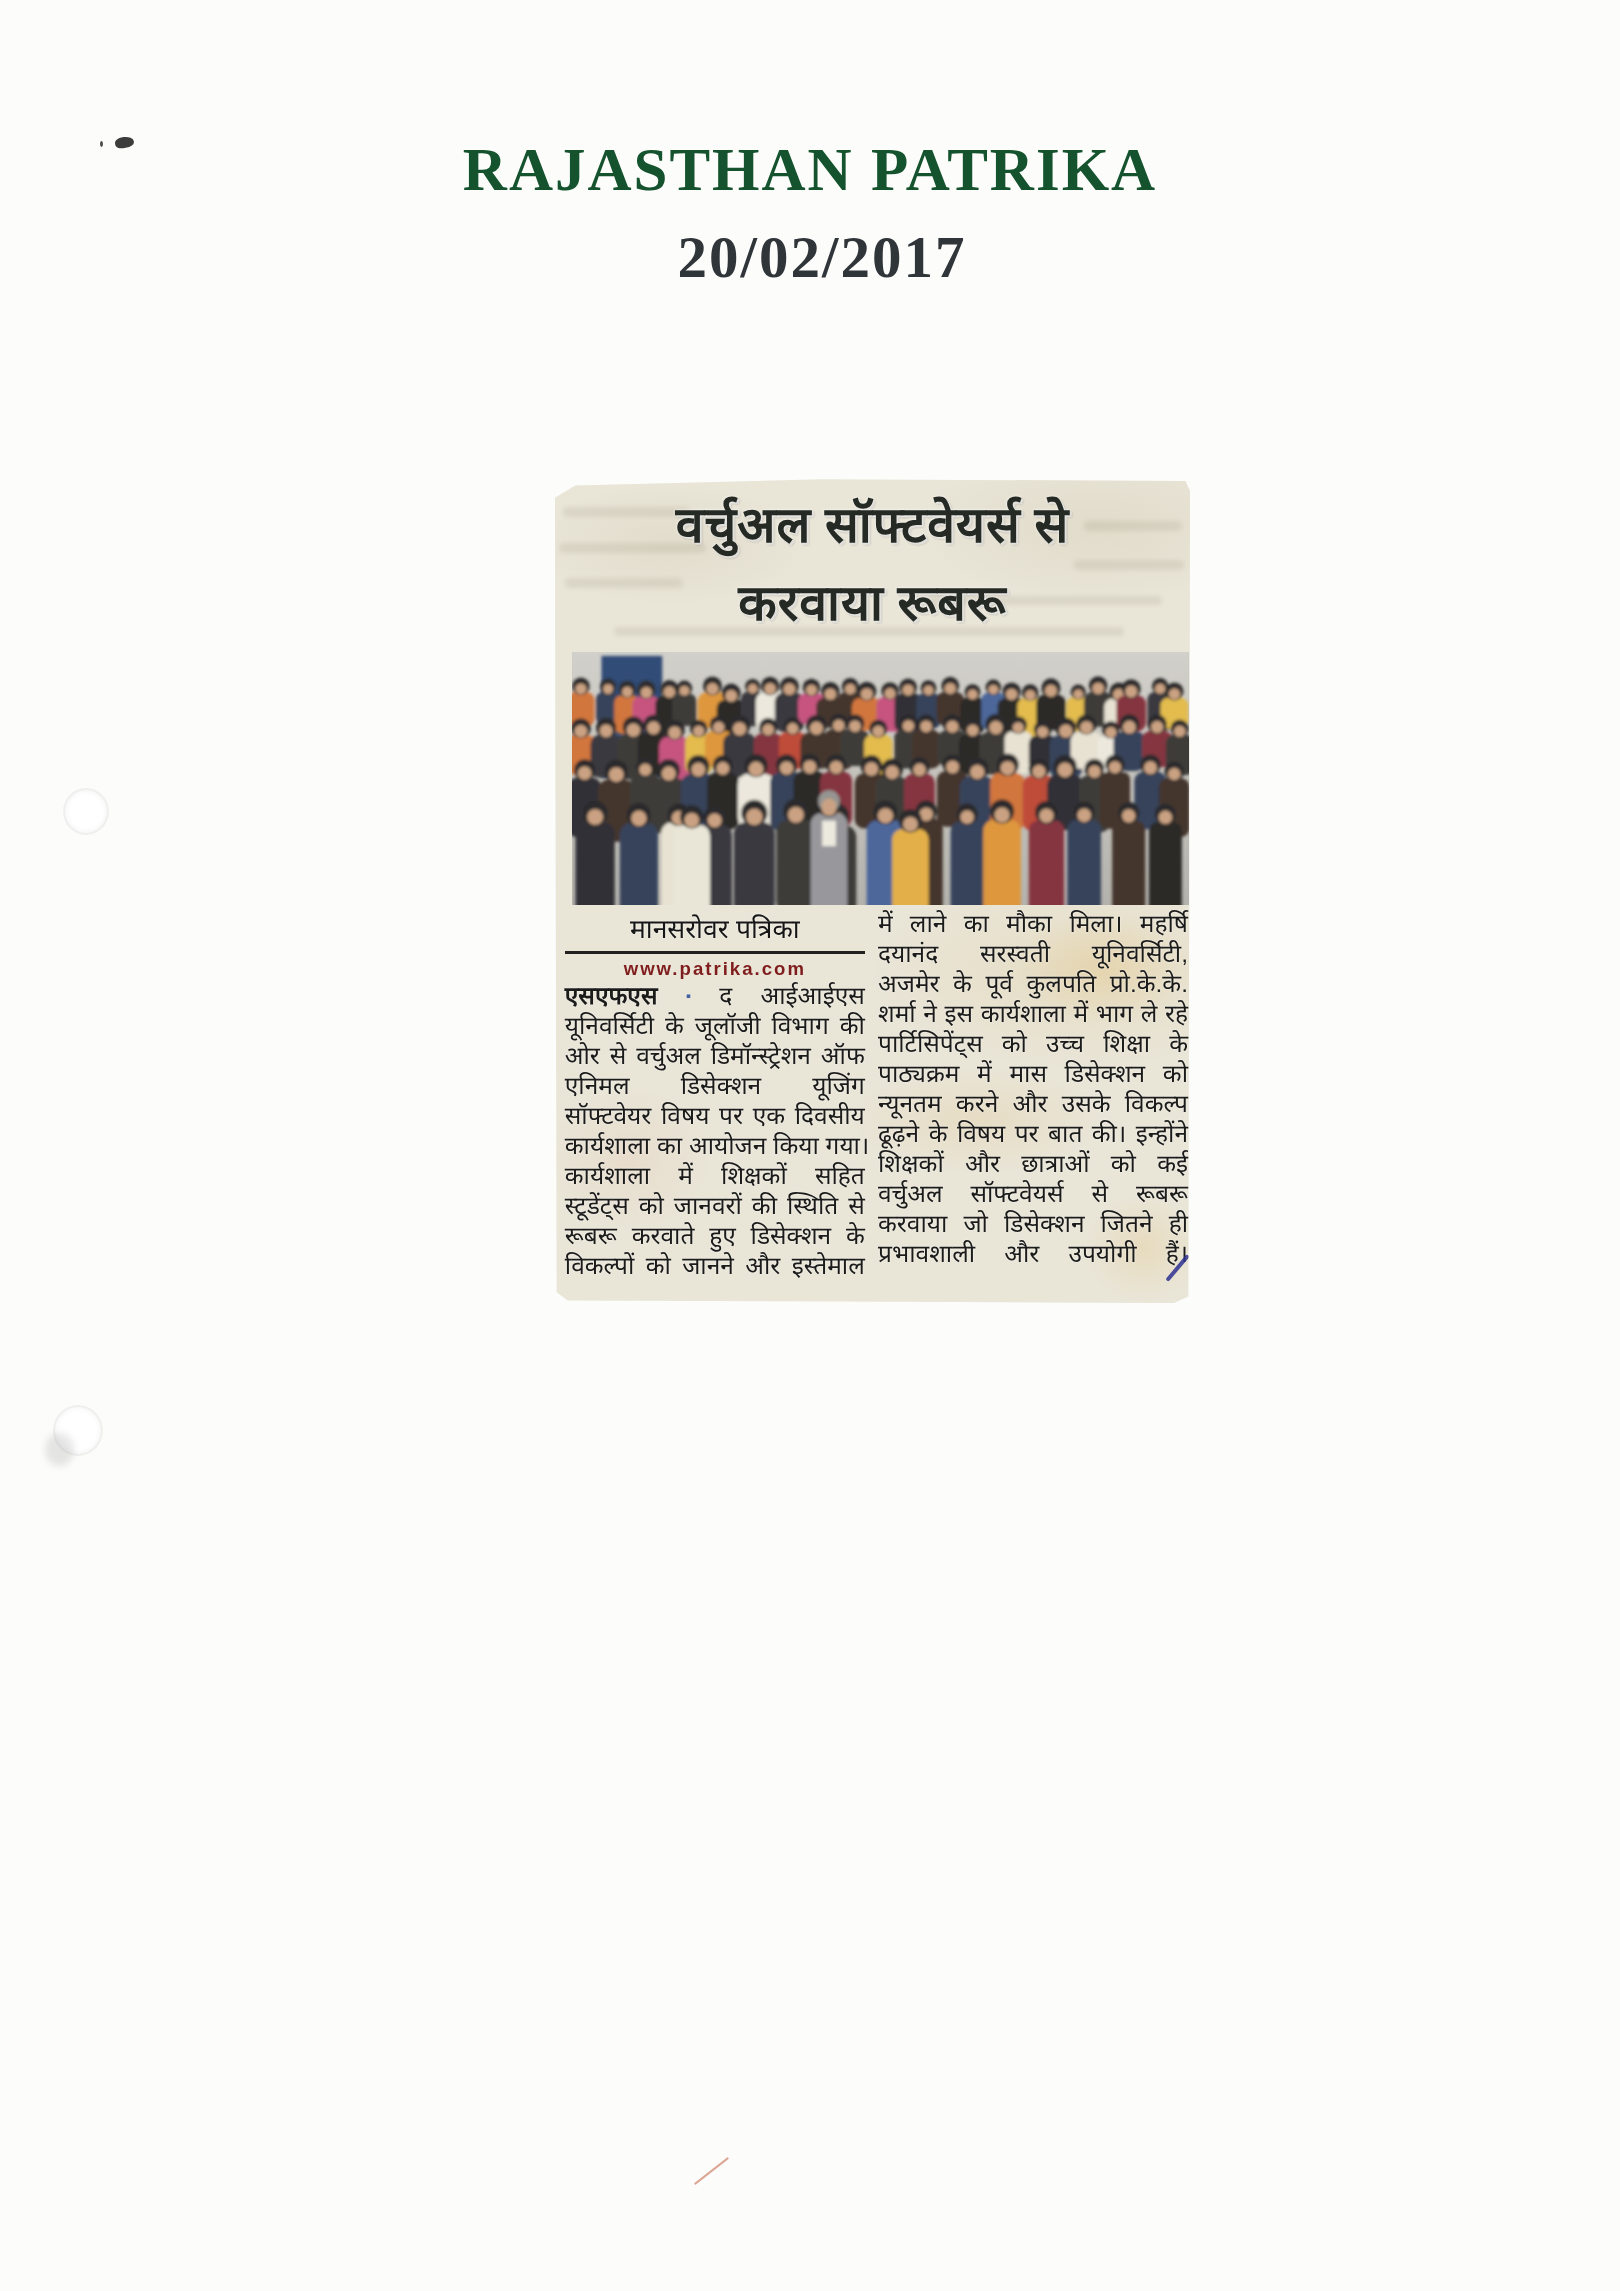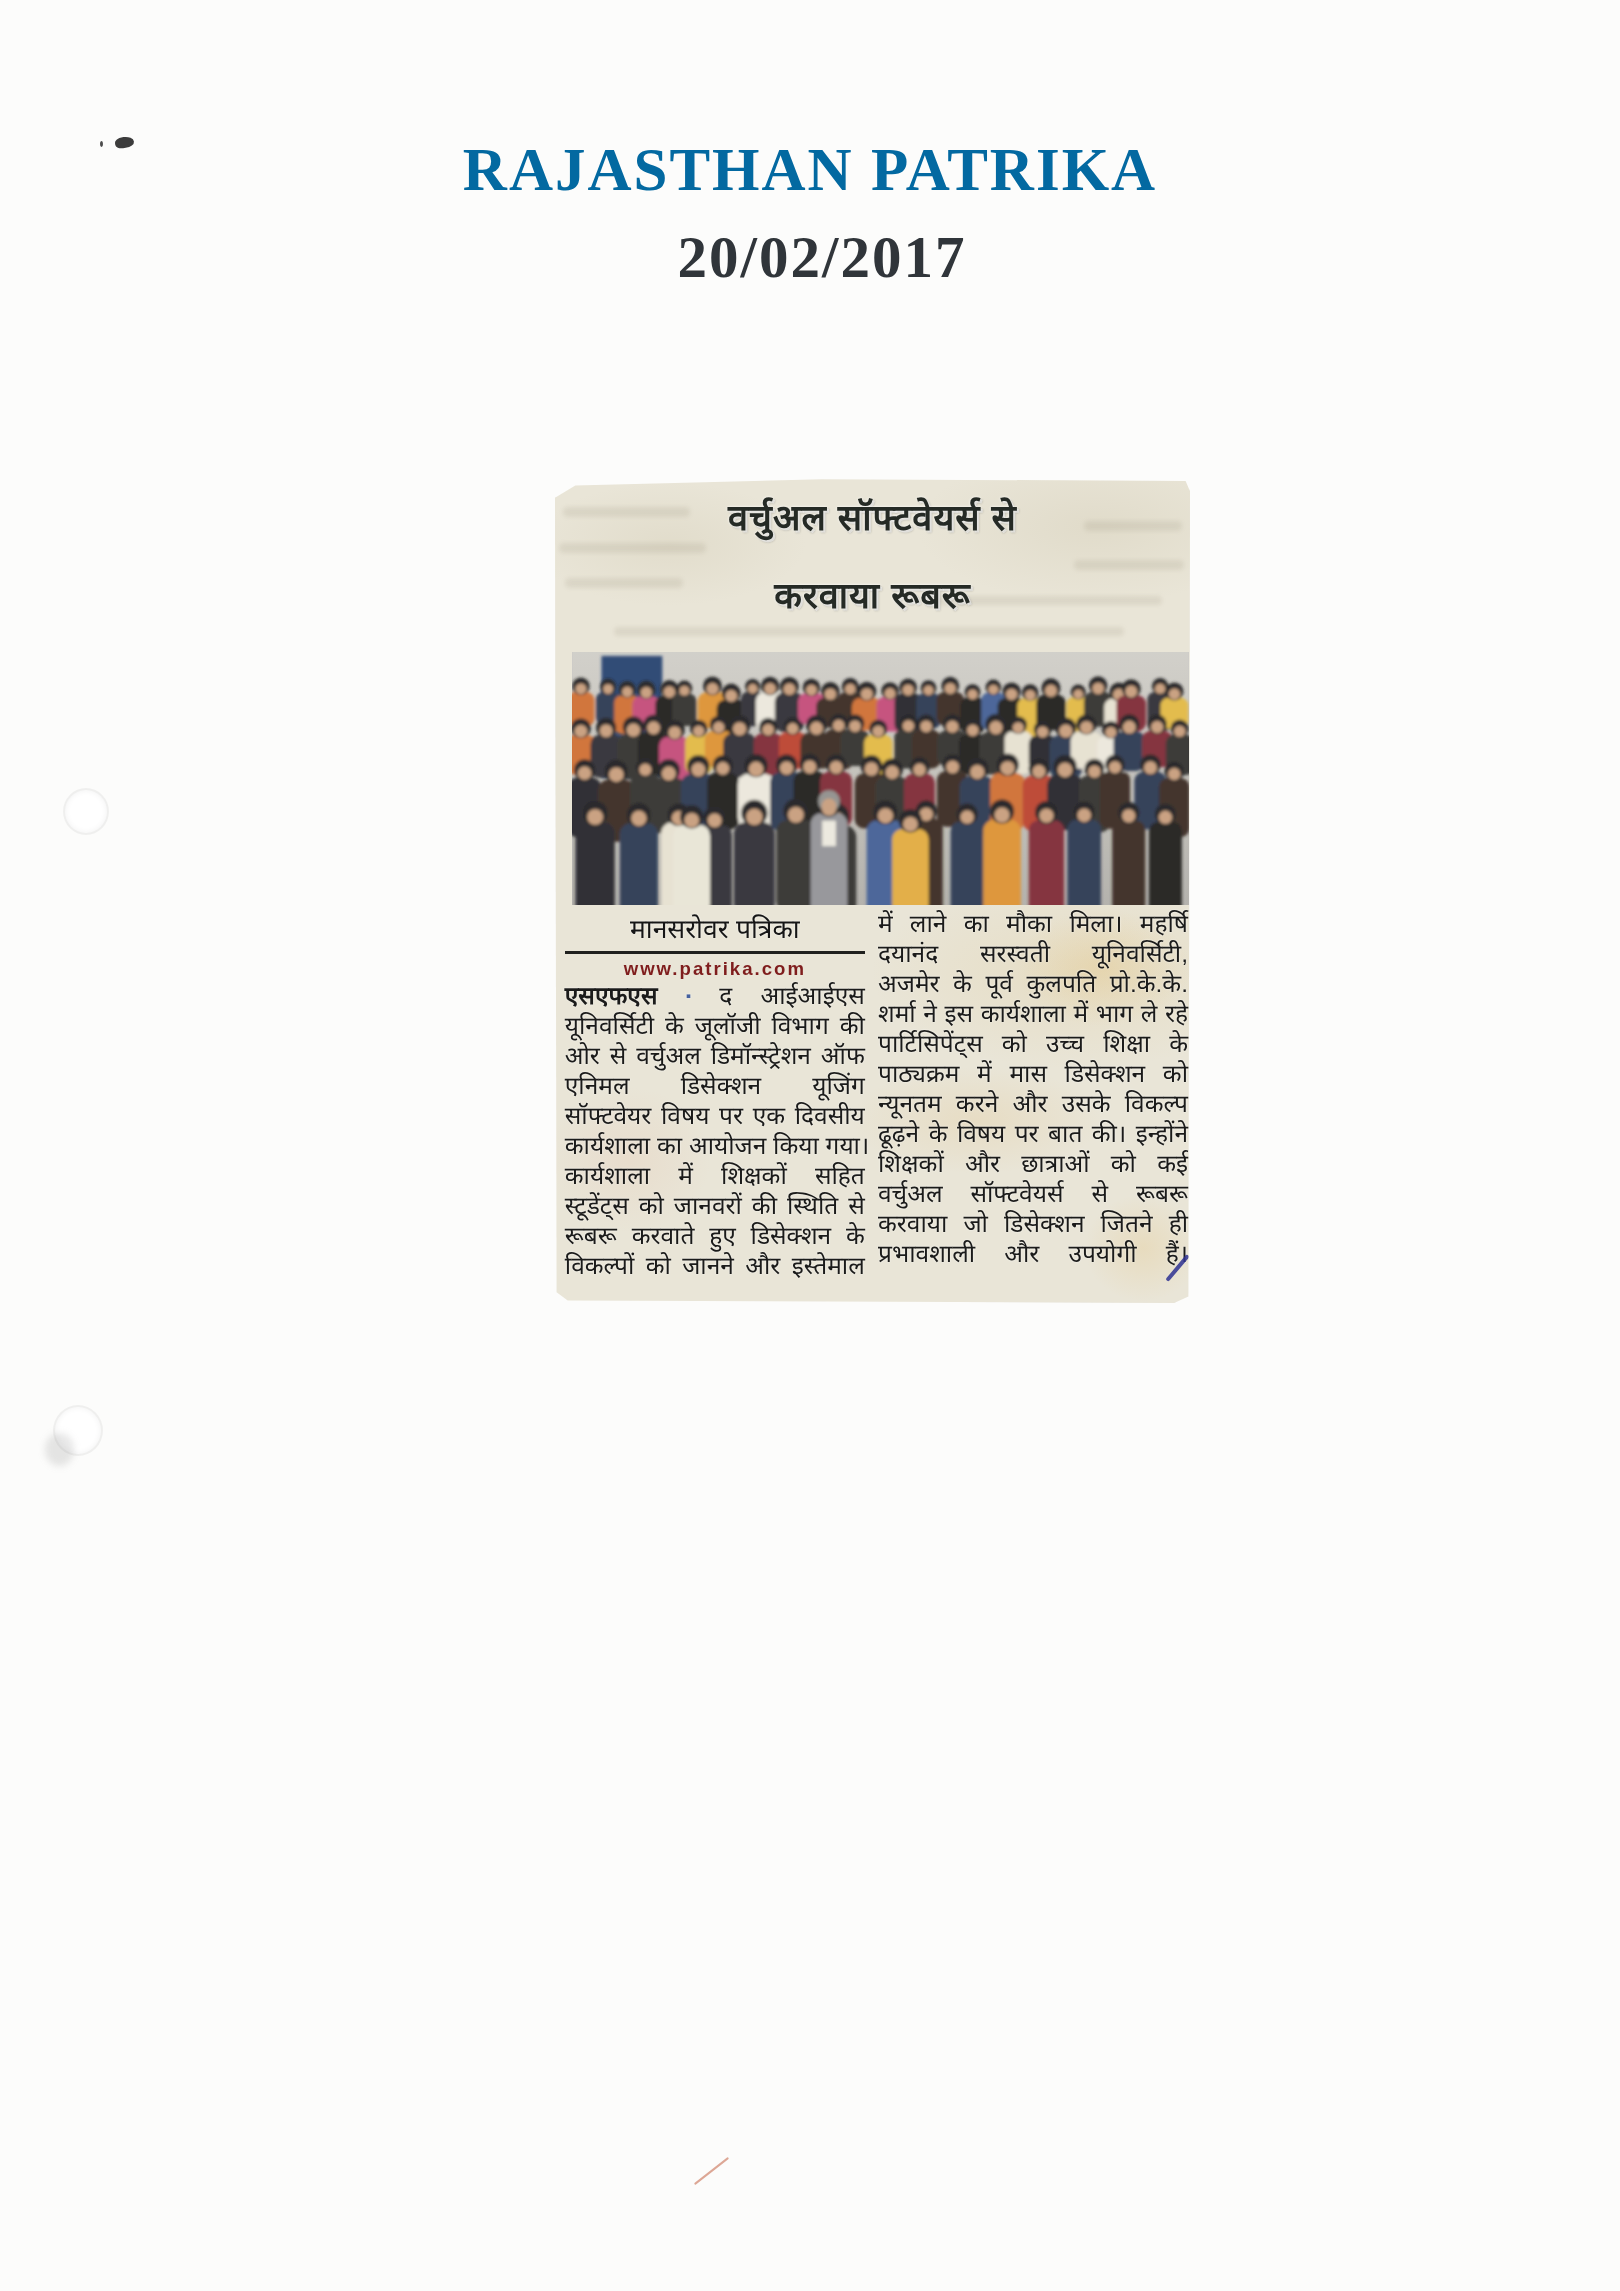--- a/index.html
+++ b/index.html
@@ -6,21 +6,21 @@
   html,body { background:#e9e9e9; }
   .page {
     position:relative; width:1620px; height:2292px;
     background:#fcfcfb; overflow:hidden;
     font-family:"Liberation Sans","DejaVu Sans",sans-serif;
   }
   
   .hdr-title {
     position:absolute; left:0; top:135px; width:100%;
     text-align:center; font-family:"Liberation Serif","DejaVu Serif",serif;
-    font-weight:700; font-size:61px; letter-spacing:2px; color:#0369a1;
+    font-weight:700; font-size:61px; letter-spacing:2px; color:#14532d;
   }
   .hdr-date {
     position:absolute; left:12px; top:223px; width:100%;
     text-align:center; font-family:"Liberation Serif","DejaVu Serif",serif;
     font-weight:700; font-size:59px; letter-spacing:2px; color:#30353a;
   }
   
   .clipping {
     position:absolute; left:555px; top:478px; width:635px; height:825px;
     background:#e9e5d7;
@@ -33,22 +33,23 @@
     background:
       radial-gradient(ellipse 196px 88px at 18% 8%, rgba(190,180,150,0.18), transparent 70%),
       radial-gradient(ellipse 255px 108px at 85% 6%, rgba(190,180,150,0.20), transparent 70%),
       radial-gradient(ellipse 294px 137px at 82% 60%, rgba(215,180,100,0.16), transparent 70%);
   }
   .ghost { position:absolute; background:rgba(112,102,76,0.11); border-radius:4.9px; filter:blur(2px); }
   .blotch { position:absolute; border-radius:50%; }
   .headline {
     position:absolute; left:0; width:100%; text-align:center;
     font-weight:700; color:#252a25; letter-spacing:1px;
-    font-size:36px; line-height:1;
+    font-size:50px; line-height:1;
     text-shadow:0 0 2.9px rgba(255,255,255,0.95), 2px 2px 0 rgba(255,255,255,0.55), 2px 2px 2px rgba(40,40,40,0.35);
+    font-family:Liberation Serif, serif;
   }
   .headline.l1 { top:21.6px; }
   .headline.l2 { top:100px; }
   .photo {
     position:absolute; left:16.7px; top:174px; width:617px; height:253px;
     background:#bdbcb8; overflow:hidden;
   }
   .masthead { position:absolute; left:9.8px; top:432px; width:300px; text-align:center; }
   .mh-title { font-weight:400; font-size:26.5px; color:#161616;
               text-shadow:0 0 2px rgba(255,255,255,0.9); }

